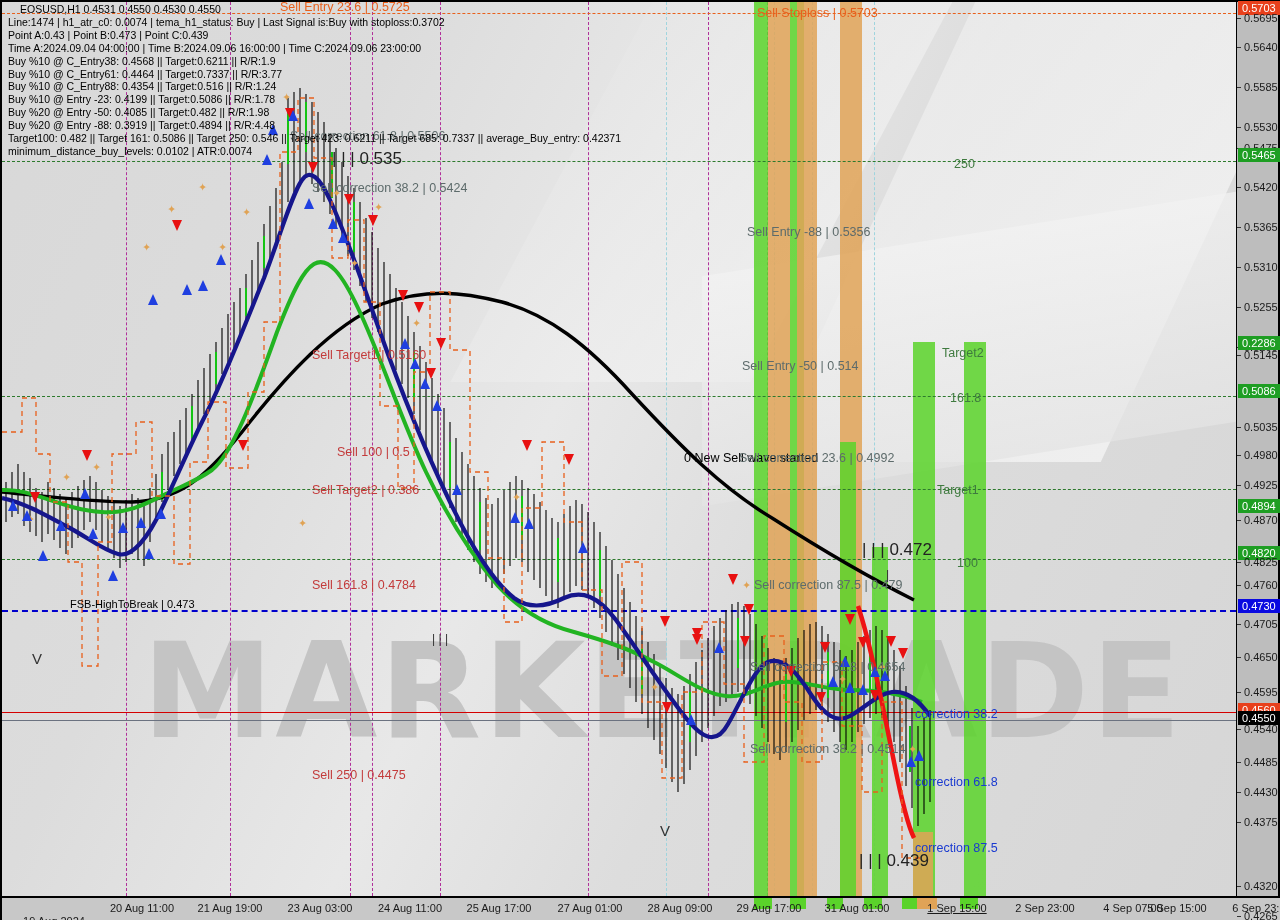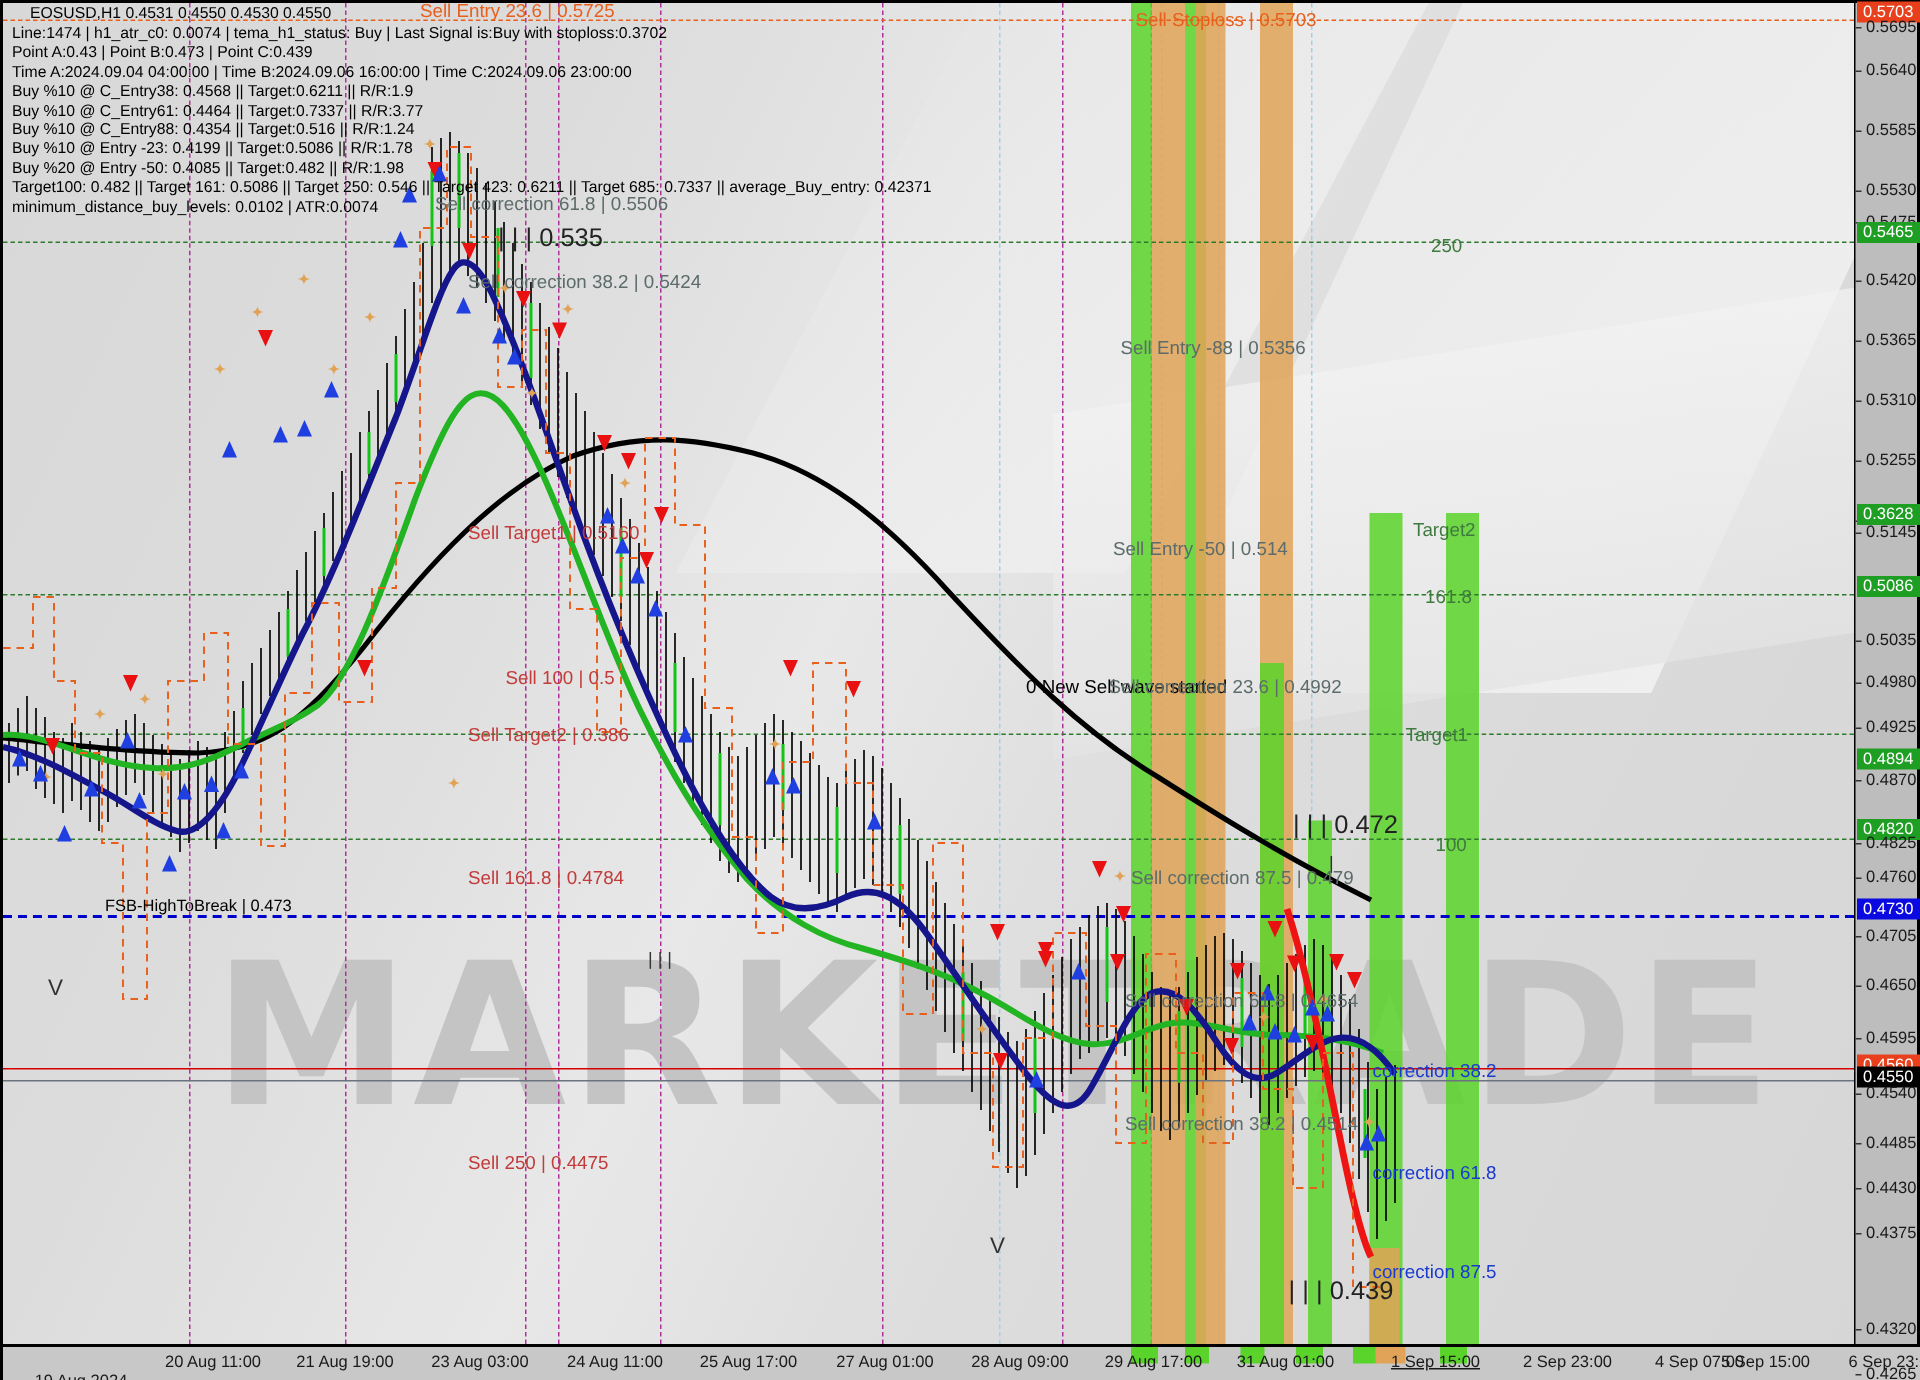--- a/index.html
+++ b/index.html
@@ -388,41 +388,42 @@
       <div class="line sym">EOSUSD,H1  0.4531 0.4550 0.4530 0.4550</div>
       <div id="info-lines">
           <div class="line">Line:1474 | h1_atr_c0: 0.0074 | tema_h1_status: Buy | Last Signal is:Buy with stoploss:0.3702</div>
           <div class="line">Point A:0.43 |  Point B:0.473 |  Point C:0.439</div>
           <div class="line">Time A:2024.09.04 04:00:00 |  Time B:2024.09.06 16:00:00 |  Time C:2024.09.06 23:00:00</div>
           <div class="line">Buy %10 @ C_Entry38: 0.4568 || Target:0.6211 || R/R:1.9</div>
           <div class="line">Buy %10 @ C_Entry61: 0.4464 || Target:0.7337 || R/R:3.77</div>
           <div class="line">Buy %10 @ C_Entry88: 0.4354 || Target:0.516 || R/R:1.24</div>
           <div class="line">Buy %10 @ Entry -23: 0.4199 || Target:0.5086 || R/R:1.78</div>
           <div class="line">Buy %20 @ Entry -50: 0.4085 || Target:0.482 || R/R:1.98</div>
+          <div class="line">Buy %20 @ Entry -88: 0.3919 || Target:0.4894 || R/R:4.48</div>
           <div class="line">Target100: 0.482 || Target 161: 0.5086 || Target 250: 0.546 || Target 423: 0.6211 || Target 685: 0.7337 || average_Buy_entry: 0.42371</div>
           <div class="line">minimum_distance_buy_levels: 0.0102 | ATR:0.0074</div>
         </div>
     </div>
 
   </div>
 
   <div id="price-axis">
       <div class="ptag red" style="top: -1px;">0.5703</div>
       <div class="ptick" style="top: 10px;">0.5695</div>
       <div class="ptick" style="top: 39px;">0.5640</div>
       <div class="ptick" style="top: 79px;">0.5585</div>
       <div class="ptick" style="top: 119px;">0.5530</div>
       <div class="ptick" style="top: 140px;">0.5475</div>
       <div class="ptag green" style="top: 146px;">0.5465</div>
       <div class="ptick" style="top: 179px;">0.5420</div>
       <div class="ptick" style="top: 219px;">0.5365</div>
       <div class="ptick" style="top: 259px;">0.5310</div>
       <div class="ptick" style="top: 299px;">0.5255</div>
       <div class="ptick" style="top: 339px;">0.5200</div>
-      <div class="ptag green" style="top: 334px;">0.3628</div>
+      <div class="ptag green" style="top: 334px;">0.2286</div>
       <div class="ptick" style="top: 347px;">0.5145</div>
       <div class="ptag green" style="top: 382px;">0.5086</div>
       <div class="ptick" style="top: 419px;">0.5035</div>
       <div class="ptick" style="top: 447px;">0.4980</div>
       <div class="ptick" style="top: 477px;">0.4925</div>
       <div class="ptag green" style="top: 497px;">0.4894</div>
       <div class="ptick" style="top: 512px;">0.4870</div>
       <div class="ptag green" style="top: 544px;">0.4820</div>
       <div class="ptick" style="top: 554px;">0.4825</div>
       <div class="ptick" style="top: 577px;">0.4760</div>

